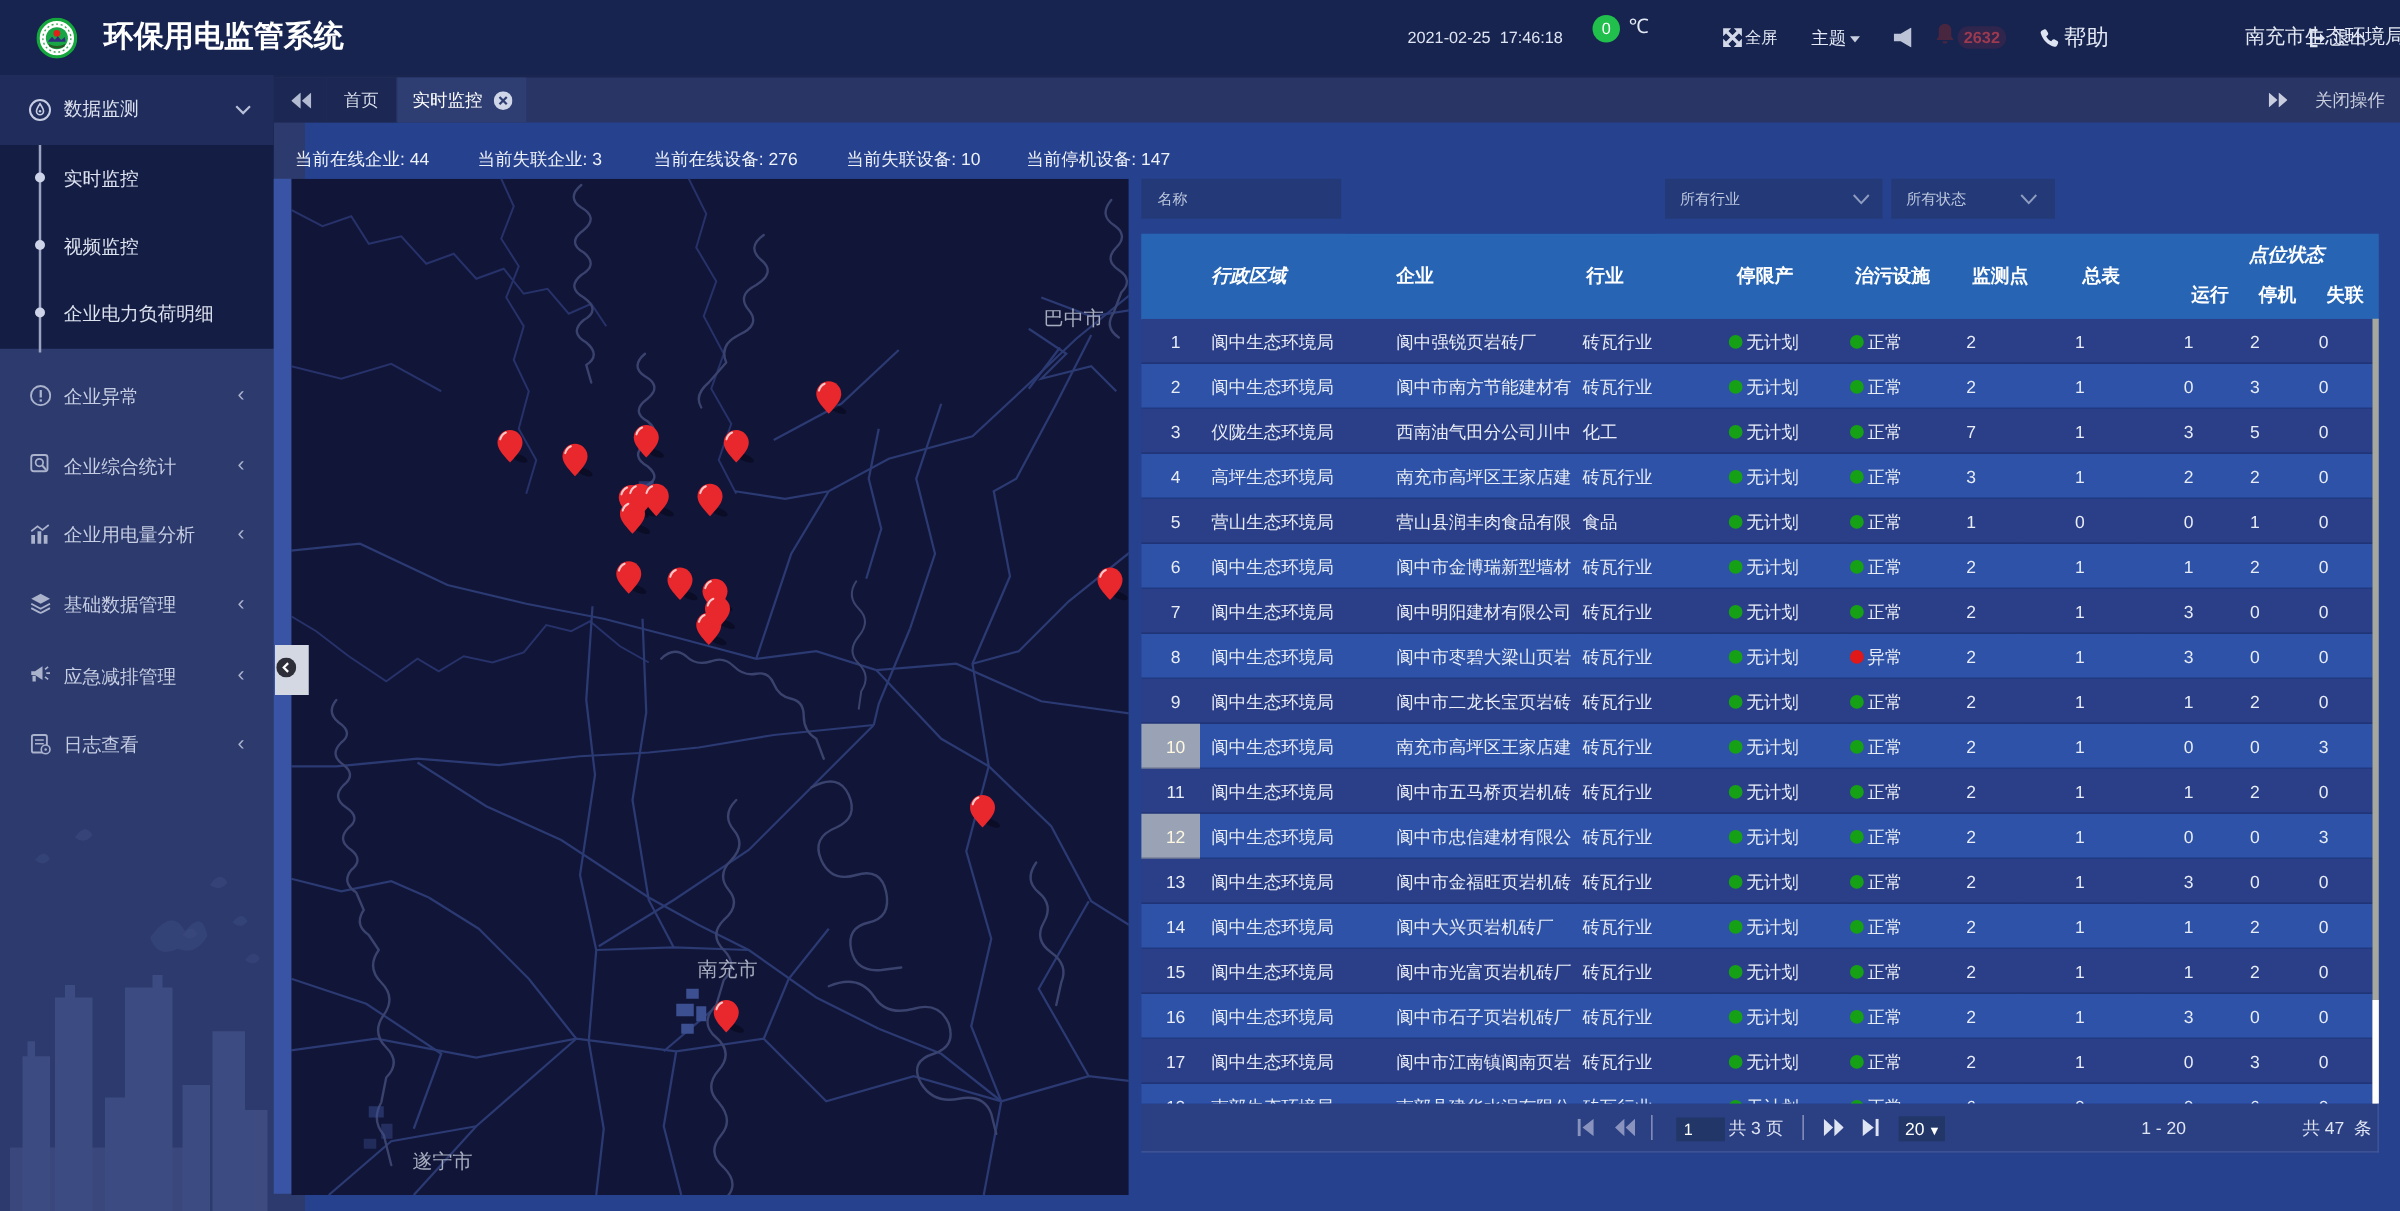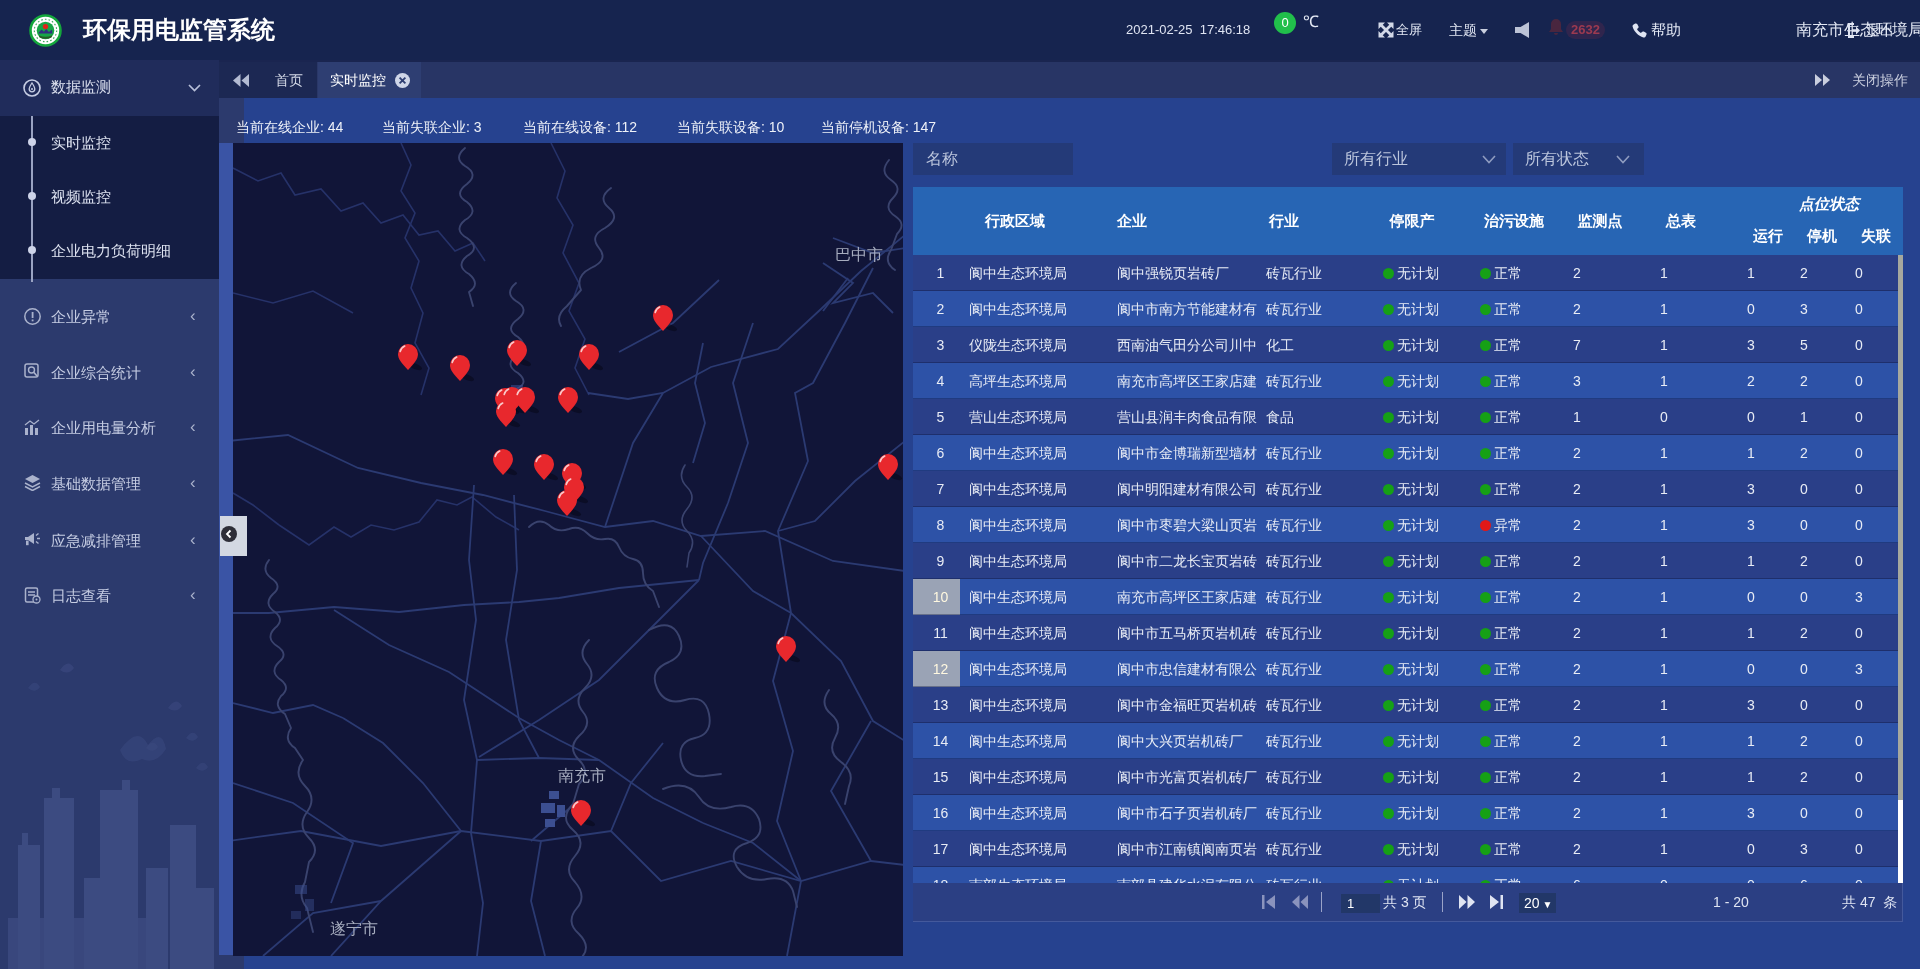--- a/index.html
+++ b/index.html
@@ -17,21 +17,21 @@
   .subtxt { position:absolute; left:51px; font-size:15px; color:#dde2f0; white-space:nowrap; }
   .chev { position:absolute; left:190px; font-size:17px; color:#aab2cc; font-family:"Liberation Sans",sans-serif; }
   .dot { position:absolute; left:28px; width:8px; height:8px; border-radius:50%; background:#cdd3e8; }
   
   #tabbar { position:absolute; left:219px; top:60px; width:1701px; height:38px; background:#283565; border-top:2px solid #1a2550; }
   
   .stat { position:absolute; top:119px; font-size:14px; color:#eef1f8; white-space:nowrap; }
   
   #map { position:absolute; left:233px; top:143px; width:670px; height:813px; }
   
-  #filters .fbox { position:absolute; top:143px; height:32px; background:#243a78; color:#bcc6dd; font-size:16px; line-height:32px; }
+  #filters .fbox { position:absolute; top:143px; height:32px; background:#243a78; color:#bcc6dd; font-size:12px; line-height:32px; }
   #thead { position:absolute; left:913px; top:187px; width:990px; height:69px; background:#2765b4; }
   #thead span { position:absolute; color:#fff; font-size:15px; font-weight:bold; white-space:nowrap; transform:translate(-50%,-50%); }
   #rows { position:absolute; left:913px; top:255px; width:990px; height:628px; overflow:hidden; }
   .row { display:flex; width:985px; height:36px; line-height:36px; font-size:14px; color:#e8ecf5; }
   .row.odd  { background:#2a3f88; }
   .row.even { background:#2d52a7; }
   .row > div { height:36px; border-bottom:1px solid rgba(8,18,56,0.35); white-space:nowrap; overflow:hidden; }
   .c0 { width:47px;  text-align:center; padding-left:8px; }
   .c0.hl { background:#9aa3b5; color:#fff8e0; }
   .c1 { width:150px; padding-left:9px; }
@@ -79,21 +79,21 @@
   <svg class="abs" style="left:1515px;top:22px" width="15" height="16" viewBox="0 0 15 16">
     <path d="M14 0 L5.5 5 L0 5 L0 11 L5.5 11 L14 16 Z" fill="#bcc3d6"></path>
   </svg>
   <svg class="abs" style="left:1549px;top:19px" width="14" height="16" viewBox="0 0 14 16">
     <path d="M7 0 a5 5 0 0 1 5 5 l0 5 l2 3 l-14 0 l2 -3 l0 -5 a5 5 0 0 1 5 -5 Z M5 14 a2 2 0 0 0 4 0 Z" fill="#49263f"></path>
   </svg>
   <div class="abs" style="left:1566px;top:21px;width:39px;height:18px;border-radius:9px;background:rgba(140,40,75,0.22);color:#9c3a50;font-size:13px;font-weight:bold;text-align:center;line-height:18px;">2632</div>
   <svg class="abs" style="left:1632px;top:23px" width="15" height="15" viewBox="0 0 15 15">
     <path d="M3.2 0.6 C4 0.2 4.8 0.4 5.2 1.1 L6.4 3.2 C6.8 3.9 6.6 4.7 6 5.2 L5 6 C5.6 7.5 7.4 9.4 9 10 L9.8 9 C10.3 8.4 11.1 8.2 11.8 8.6 L13.9 9.8 C14.6 10.2 14.8 11 14.4 11.8 L13.6 13.4 C13.2 14.2 12.3 14.7 11.4 14.4 C6.2 13 2 8.8 0.6 3.6 C0.3 2.7 0.8 1.8 1.6 1.4 Z" fill="#dfe4f2"></path>
   </svg>
-  <div class="t" style="left:1651px;font-size:15px;">帮助</div>
+  <div class="t" style="left:1651px;font-size:18px;">帮助</div>
   <div class="t" style="left:1796px;font-size:16px;">南充市生态环境局<span style="display:inline-block;width:0;height:0;border-left:4.5px solid transparent;border-right:4.5px solid transparent;border-top:5.5px solid #c9cfdf;margin-left:3px;vertical-align:2px;"></span></div>
   <svg class="abs" style="left:1848px;top:23px" width="15" height="15" viewBox="0 0 15 15">
     <path d="M6 0 L6 2 L2 2 L2 13 L6 13 L6 15 L0 15 L0 0 Z" fill="#dfe4f2"></path>
     <path d="M8 3.5 L12 7.5 L8 11.5 L8 8.7 L4 8.7 L4 6.3 L8 6.3 Z" fill="#dfe4f2"></path>
   </svg>
   <div class="t" style="left:1866px;font-size:14px;">退出</div>
 </div>
 
 <div id="side">
   <div id="grp"></div>
@@ -200,21 +200,21 @@
   </div>
   <svg class="abs" style="left:1596px;top:12px" width="15" height="12" viewBox="0 0 15 12">
     <path d="M0 0 L7 6 L0 12 Z" fill="#c9cede"></path>
     <path d="M8 0 L15 6 L8 12 Z" fill="#c9cede"></path>
   </svg>
   <div class="abs" style="left:1633px;top:0;height:36px;line-height:36px;font-size:14px;color:#c9cede;">关闭操作</div>
 </div>
 
 <div class="stat" style="left:236px;">当前在线企业: 44</div>
 <div class="stat" style="left:382px;">当前失联企业: 3</div>
-<div class="stat" style="left:523px;">当前在线设备: 112</div>
+<div class="stat" style="left:523px;">当前在线设备: 276</div>
 <div class="stat" style="left:677px;">当前失联设备: 10</div>
 <div class="stat" style="left:821px;">当前停机设备: 147</div>
 
 <svg id="map" width="670" height="813" viewBox="0 0 670 813">
   <rect x="0" y="0" width="670" height="813" fill="#111538"></rect>
 
   <g fill="none" stroke="#263269" stroke-width="1.6">
     <path d="M0 25 L25 38 L48 30 L62 52 L88 46 L108 68 L130 60 L148 80 L170 72 L186 92 L205 88 L222 108 L240 100 L252 118"></path>
     <path d="M168 0 L178 22 L168 48 L182 70 L172 95 L186 118 L178 145 L190 170 L182 200 L196 225 L188 252"></path>
     <path d="M318 0 L332 28 L324 55 L340 82 L330 110 L346 140 L336 168 L352 196 L342 225 L356 252"></path>
@@ -396,21 +396,21 @@
       </svg></div>
   <div class="fbox" style="left:1332px;width:174px;padding-left:12px;">所有行业<svg class="abs" style="left:150px;top:12px" width="14" height="9" viewBox="0 0 14 9">
         <path d="M1 1 L7 7.5 L13 1" stroke="#8f9cc0" stroke-width="1.6" fill="none"></path>
       </svg></div>
   <div class="fbox" style="left:1513px;width:131px;padding-left:12px;">所有状态<svg class="abs" style="left:103px;top:12px" width="14" height="9" viewBox="0 0 14 9">
         <path d="M1 1 L7 7.5 L13 1" stroke="#8f9cc0" stroke-width="1.6" fill="none"></path>
       </svg></div>
 </div>
 
 <div id="thead">
-  <span style="left:102px;top:34px;">行政区域</span>
+  <span style="left:86px;top:34px;font-style:italic;">行政区域</span>
   <span style="left:219px;top:34px;">企业</span>
   <span style="left:371px;top:34px;">行业</span>
   <span style="left:499px;top:34px;">停限产</span>
   <span style="left:601px;top:34px;">治污设施</span>
   <span style="left:687px;top:34px;">监测点</span>
   <span style="left:768px;top:34px;">总表</span>
   <span style="left:916px;top:17px;font-style:italic;">点位状态</span>
   <span style="left:855px;top:49px;">运行</span>
   <span style="left:909px;top:49px;">停机</span>
   <span style="left:963px;top:49px;">失联</span>

